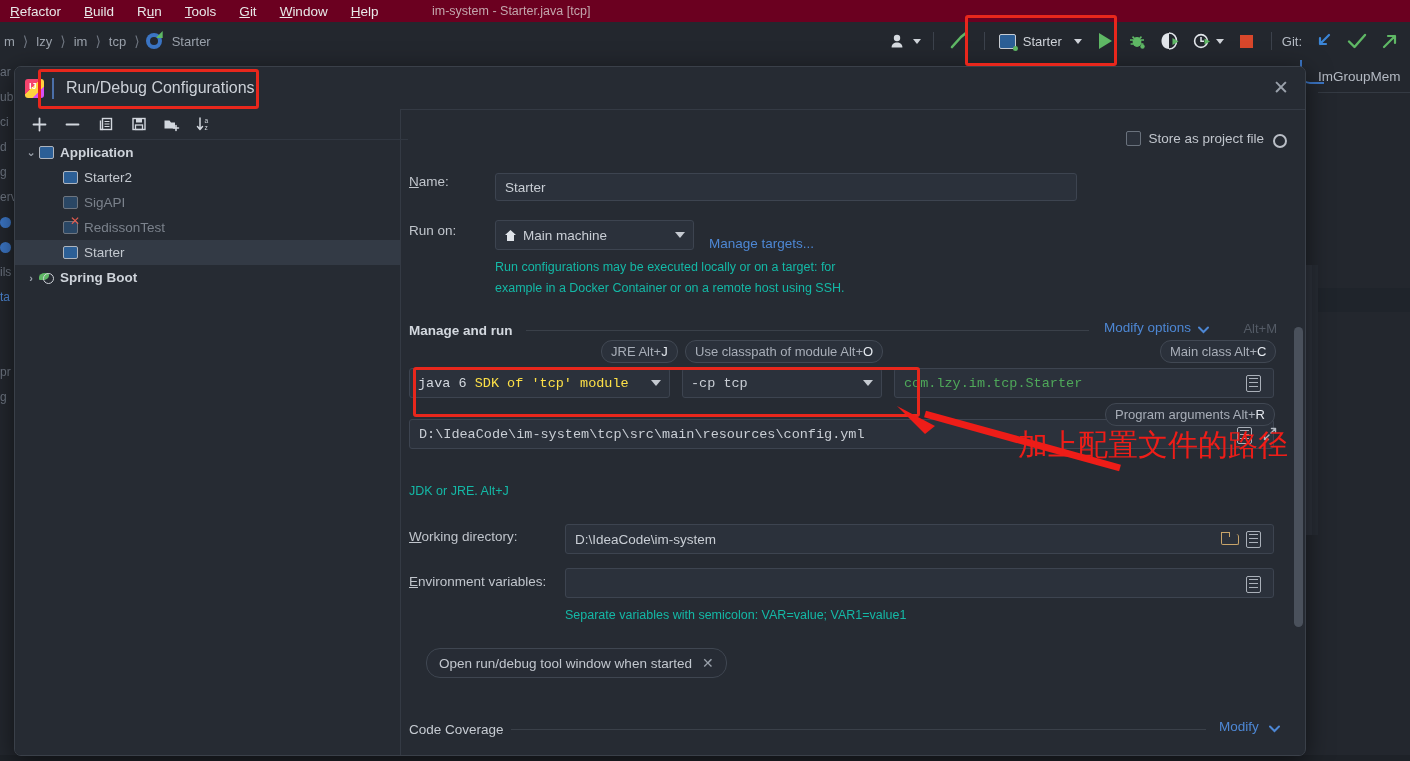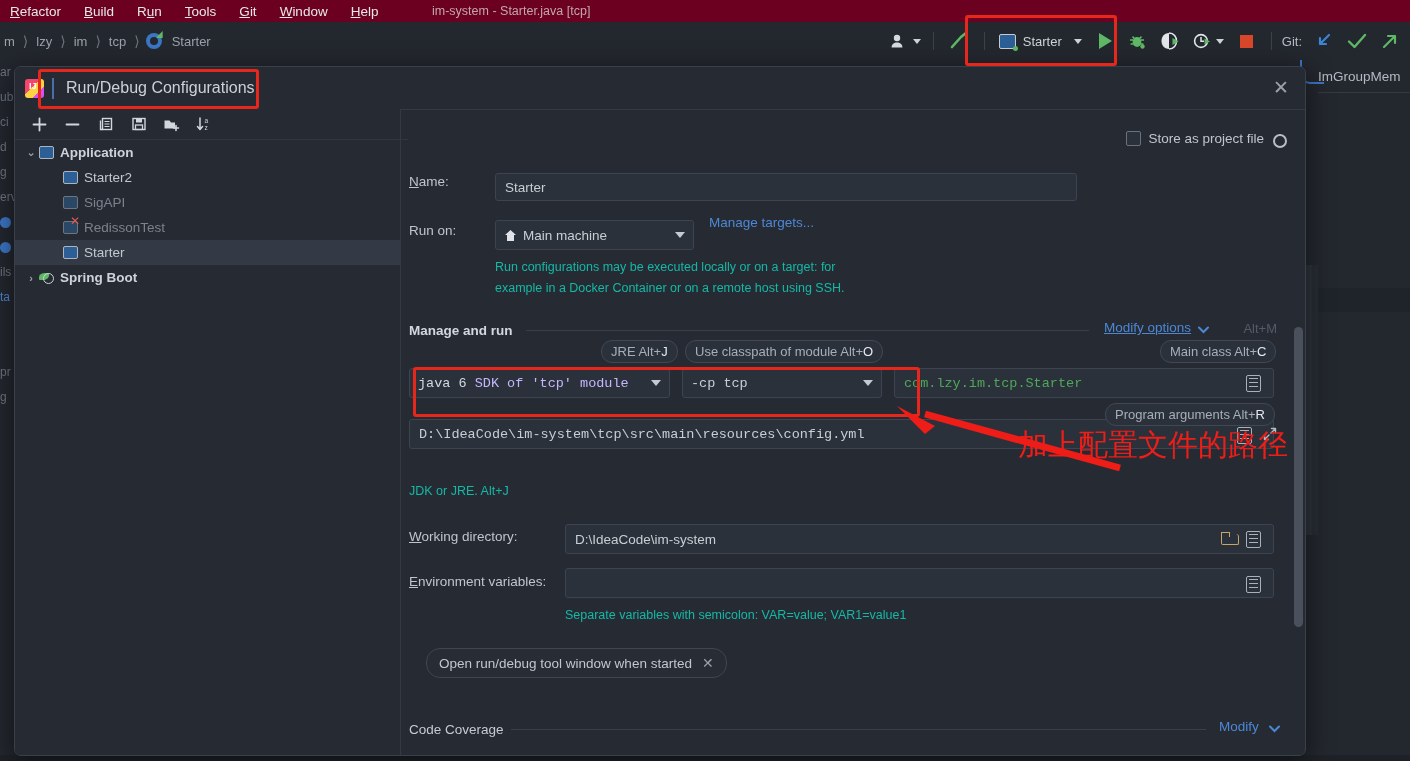--- a/index.html
+++ b/index.html
@@ -197,21 +197,21 @@
   .row{position:absolute;display:flex;align-items:center;}
   .flabel{color:#c0c5cc;font-size:13.5px;}
   .flabel .u{text-decoration:underline;}
   .finput{
     background:#2b313b;border:1px solid #3d4450;border-radius:3px;height:28px;
     display:flex;align-items:center;padding:0 9px;color:#c9ced5;font-size:13.5px;
     box-sizing:border-box;
   }
   .hint{color:#14b8a6;font-size:12.5px;}
   .link{color:#4d87d4;font-size:13.5px;cursor:pointer;}
-  .link.u{text-decoration:underline;}
+  .link.u{}
 
   
   #store-row{position:absolute;right:20px;top:22px;display:flex;align-items:center;gap:7px;}
   .chk{
     width:13px;height:13px;border:1px solid #6a727d;border-radius:2px;background:#2b313b;
   }
   .gear{
     width:14px;height:14px;position:relative;
   }
   .gear:before{
@@ -519,21 +519,21 @@
     <div class="row" style="left:8px;top:114px;">
       <span class="flabel">Run on:</span>
     </div>
     <div class="dropdown" style="position:absolute;left:94px;top:111px;width:199px;">
       <svg width="13" height="13" viewBox="0 0 13 13" style="margin-right:6px;flex:0 0 13px;">
         <path d="M6.5 1 L12 6 H10 V12 H3 V6 H1 Z" fill="#dfe3e9"></path>
       </svg>
       <span>Main machine</span>
       <span class="dd-caret"></span>
     </div>
-    <div class="link" style="position:absolute;left:308px;top:106px;text-align:right;">Manage targets...</div>
+    <div class="link" style="position:absolute;left:308px;top:127px;text-align:right;">Manage targets...</div>
 
     <div class="hint" style="position:absolute;left:94px;top:151px;">Run configurations may be executed locally or on a target: for</div>
     <div class="hint" style="position:absolute;left:94px;top:172px;">example in a Docker Container or on a remote host using SSH.</div>
 
     <div id="build-title" style="top:214px;">Manage and run</div>
     <div id="build-line" style="top:221px;"></div>
     <div class="link u" style="position:absolute;left:703px;top:211px;">Modify options</div>
     <svg width="11" height="8" viewBox="0 0 11 8" style="position:absolute;left:797px;top:217px;">
       <path d="M1 1.5 L5.5 6 L10 1.5" stroke="#4d87d4" stroke-width="2" fill="none" stroke-linecap="round"></path>
     </svg>
@@ -543,21 +543,21 @@
       JRE Alt+<b>J</b>
     </div>
     <div class="tooltip" style="left:284px;top:231px;">
       Use classpath of module Alt+<b>O</b>
     </div>
     <div class="tooltip" style="left:759px;top:231px;">
       Main class Alt+<b>C</b>
     </div>
 
     <div class="dropdown mono" style="position:absolute;left:8px;top:259px;width:261px;">
-      <span><span style="color:#d3d8df;">java 6</span> <span style="color:#c4b5fd;">SDK of 'tcp' module</span></span>
+      <span><span style="color:#d3d8df;">java 6</span> <span style="color:#fde047;">SDK of 'tcp' module</span></span>
       <span class="dd-caret"></span>
     </div>
     <div class="dropdown mono" style="position:absolute;left:281px;top:259px;width:200px;">
       <span>-cp tcp</span>
       <span class="dd-caret"></span>
     </div>
     <div class="finput mono" style="position:absolute;left:493px;top:259px;width:380px;height:30px;color:#4fa85a;">
       <span>com.lzy.im.tcp.Starter</span>
     </div>
     <span class="listicon" style="position:absolute;left:845px;top:266px;"></span>

